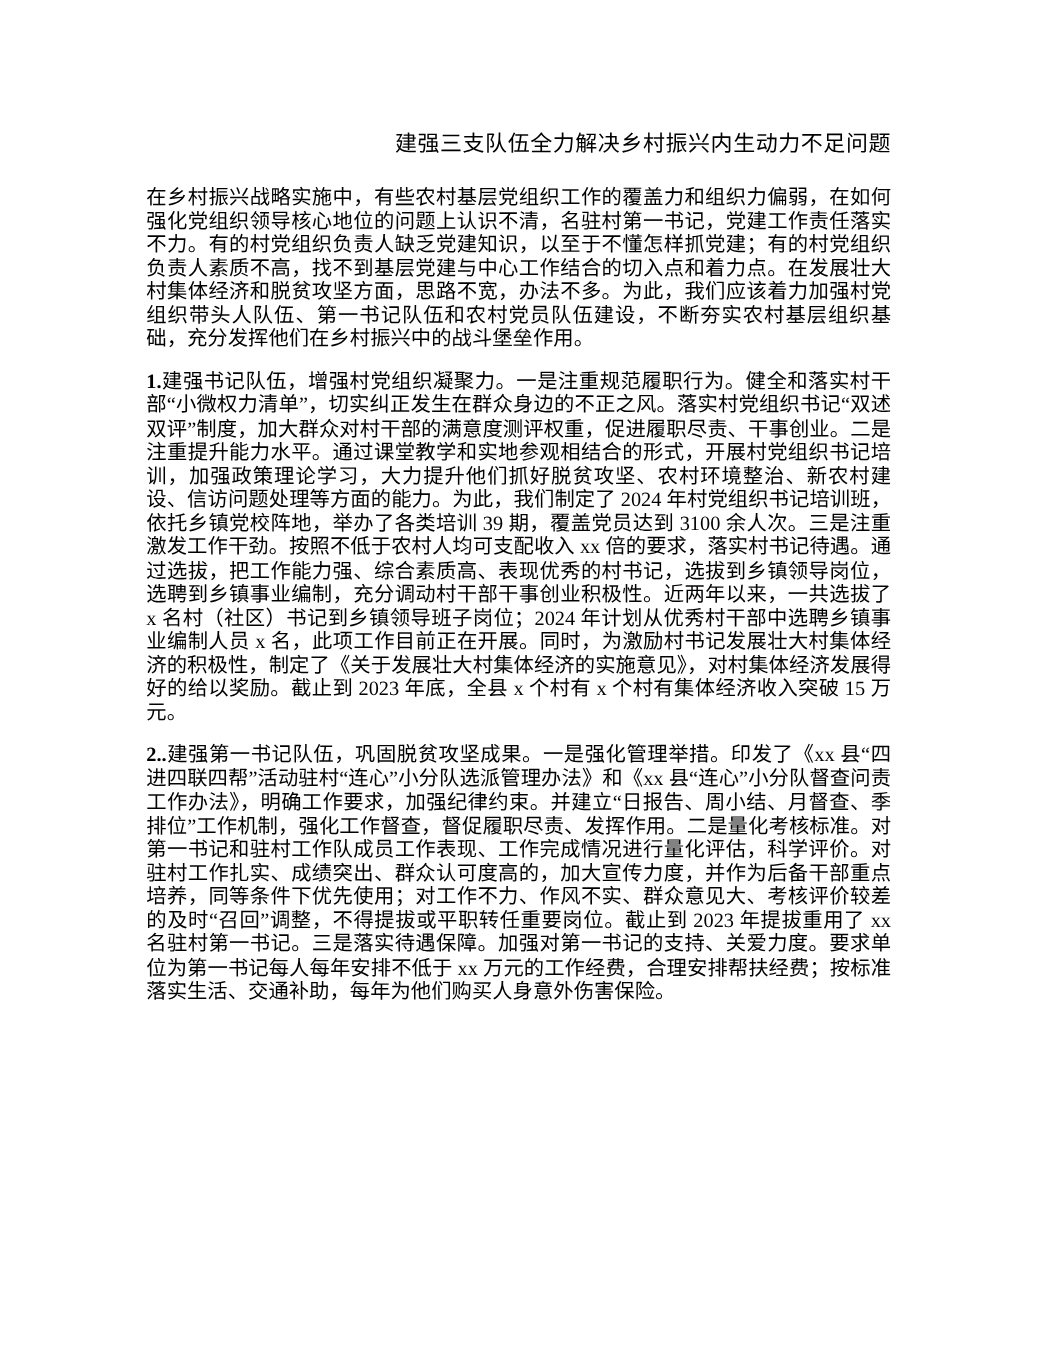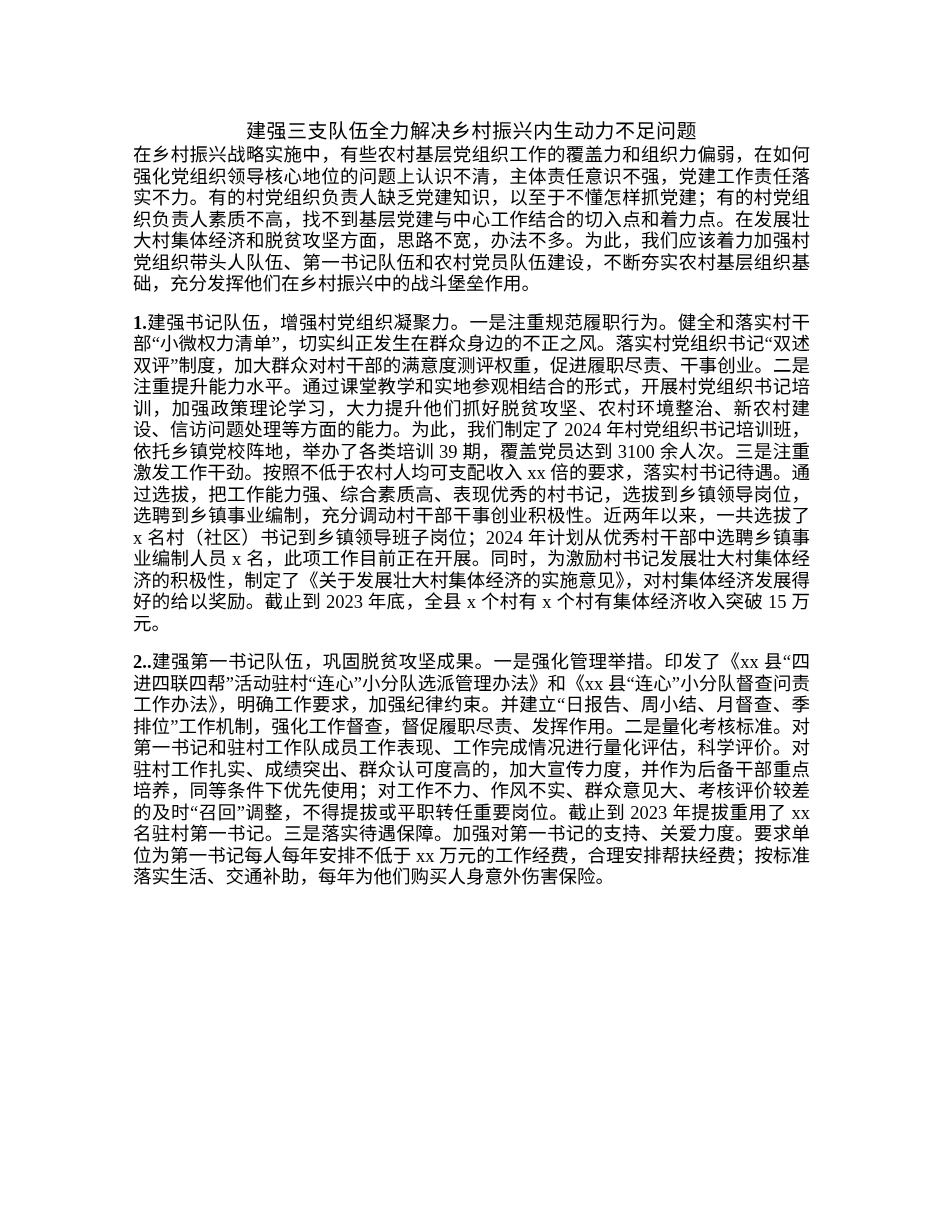--- a/index.html
+++ b/index.html
@@ -21,22 +21,22 @@
     color: #000000;
     
     font-family: "Liberation Serif", sans-serif;
     font-size: 18.5px;
     line-height: 21.5px;
   }
   .doc-title {
     font-size: 20px;
     font-weight: normal;
     line-height: 26px;
-    margin: 0 0 1px 0;
-    text-align: center;
+    margin: 0 0 26px 0;
+    text-align: right;
     letter-spacing: 0.5px;
   }
   .para {
     margin: 0 0 17px 0;
     text-align: justify;
     text-justify: inter-ideograph;
   }
   .para:last-child {
     margin-bottom: 0;
   }
@@ -45,20 +45,20 @@
     font-weight: bold;
   }
 </style>
 </head>
 <body>
 
 <div class="doc">
 
   <h1 class="doc-title">建强三支队伍全力解决乡村振兴内生动力不足问题</h1>
 
-  <p class="para"><span class="para-num"></span><span>在乡村振兴战略实施中，有些农村基层党组织工作的覆盖力和组织力偏弱，在如何强化党组织领导核心地位的问题上认识不清，主体责任意识不强，党建工作责任落实不力。有的村党组织负责人缺乏党建知识，以至于不懂怎样抓党建；有的村党组织负责人素质不高，找不到基层党建与中心工作结合的切入点和着力点。在发展壮大村集体经济和脱贫攻坚方面，思路不宽，办法不多。为此，我们应该着力加强村党组织带头人队伍、第一书记队伍和农村党员队伍建设，不断夯实农村基层组织基础，充分发挥他们在乡村振兴中的战斗堡垒作用。</span></p>
+  <p class="para"><span class="para-num"></span><span>在乡村振兴战略实施中，有些农村基层党组织工作的覆盖力和组织力偏弱，在如何强化党组织领导核心地位的问题上认识不清，名驻村第一书记，党建工作责任落实不力。有的村党组织负责人缺乏党建知识，以至于不懂怎样抓党建；有的村党组织负责人素质不高，找不到基层党建与中心工作结合的切入点和着力点。在发展壮大村集体经济和脱贫攻坚方面，思路不宽，办法不多。为此，我们应该着力加强村党组织带头人队伍、第一书记队伍和农村党员队伍建设，不断夯实农村基层组织基础，充分发挥他们在乡村振兴中的战斗堡垒作用。</span></p>
 
   <p class="para"><span class="para-num">1.</span><span>建强书记队伍，增强村党组织凝聚力。一是注重规范履职行为。健全和落实村干部“小微权力清单”，切实纠正发生在群众身边的不正之风。落实村党组织书记“双述双评”制度，加大群众对村干部的满意度测评权重，促进履职尽责、干事创业。二是注重提升能力水平。通过课堂教学和实地参观相结合的形式，开展村党组织书记培训，加强政策理论学习，大力提升他们抓好脱贫攻坚、农村环境整治、新农村建设、信访问题处理等方面的能力。为此，我们制定了 2024 年村党组织书记培训班，依托乡镇党校阵地，举办了各类培训 39 期，覆盖党员达到 3100 余人次。三是注重激发工作干劲。按照不低于农村人均可支配收入 xx 倍的要求，落实村书记待遇。通过选拔，把工作能力强、综合素质高、表现优秀的村书记，选拔到乡镇领导岗位，选聘到乡镇事业编制，充分调动村干部干事创业积极性。近两年以来，一共选拔了 x 名村（社区）书记到乡镇领导班子岗位；2024 年计划从优秀村干部中选聘乡镇事业编制人员 x 名，此项工作目前正在开展。同时，为激励村书记发展壮大村集体经济的积极性，制定了《关于发展壮大村集体经济的实施意见》，对村集体经济发展得好的给以奖励。截止到 2023 年底，全县 x 个村有 x 个村有集体经济收入突破 15 万元。</span></p>
 
   <p class="para"><span class="para-num">2..</span><span>建强第一书记队伍，巩固脱贫攻坚成果。一是强化管理举措。印发了《xx 县“四进四联四帮”活动驻村“连心”小分队选派管理办法》和《xx 县“连心”小分队督查问责工作办法》，明确工作要求，加强纪律约束。并建立“日报告、周小结、月督查、季排位”工作机制，强化工作督查，督促履职尽责、发挥作用。二是量化考核标准。对第一书记和驻村工作队成员工作表现、工作完成情况进行量化评估，科学评价。对驻村工作扎实、成绩突出、群众认可度高的，加大宣传力度，并作为后备干部重点培养，同等条件下优先使用；对工作不力、作风不实、群众意见大、考核评价较差的及时“召回”调整，不得提拔或平职转任重要岗位。截止到 2023 年提拔重用了 xx 名驻村第一书记。三是落实待遇保障。加强对第一书记的支持、关爱力度。要求单位为第一书记每人每年安排不低于 xx 万元的工作经费，合理安排帮扶经费；按标准落实生活、交通补助，每年为他们购买人身意外伤害保险。</span></p>
 
 
 </div>
 
 </body></html>

